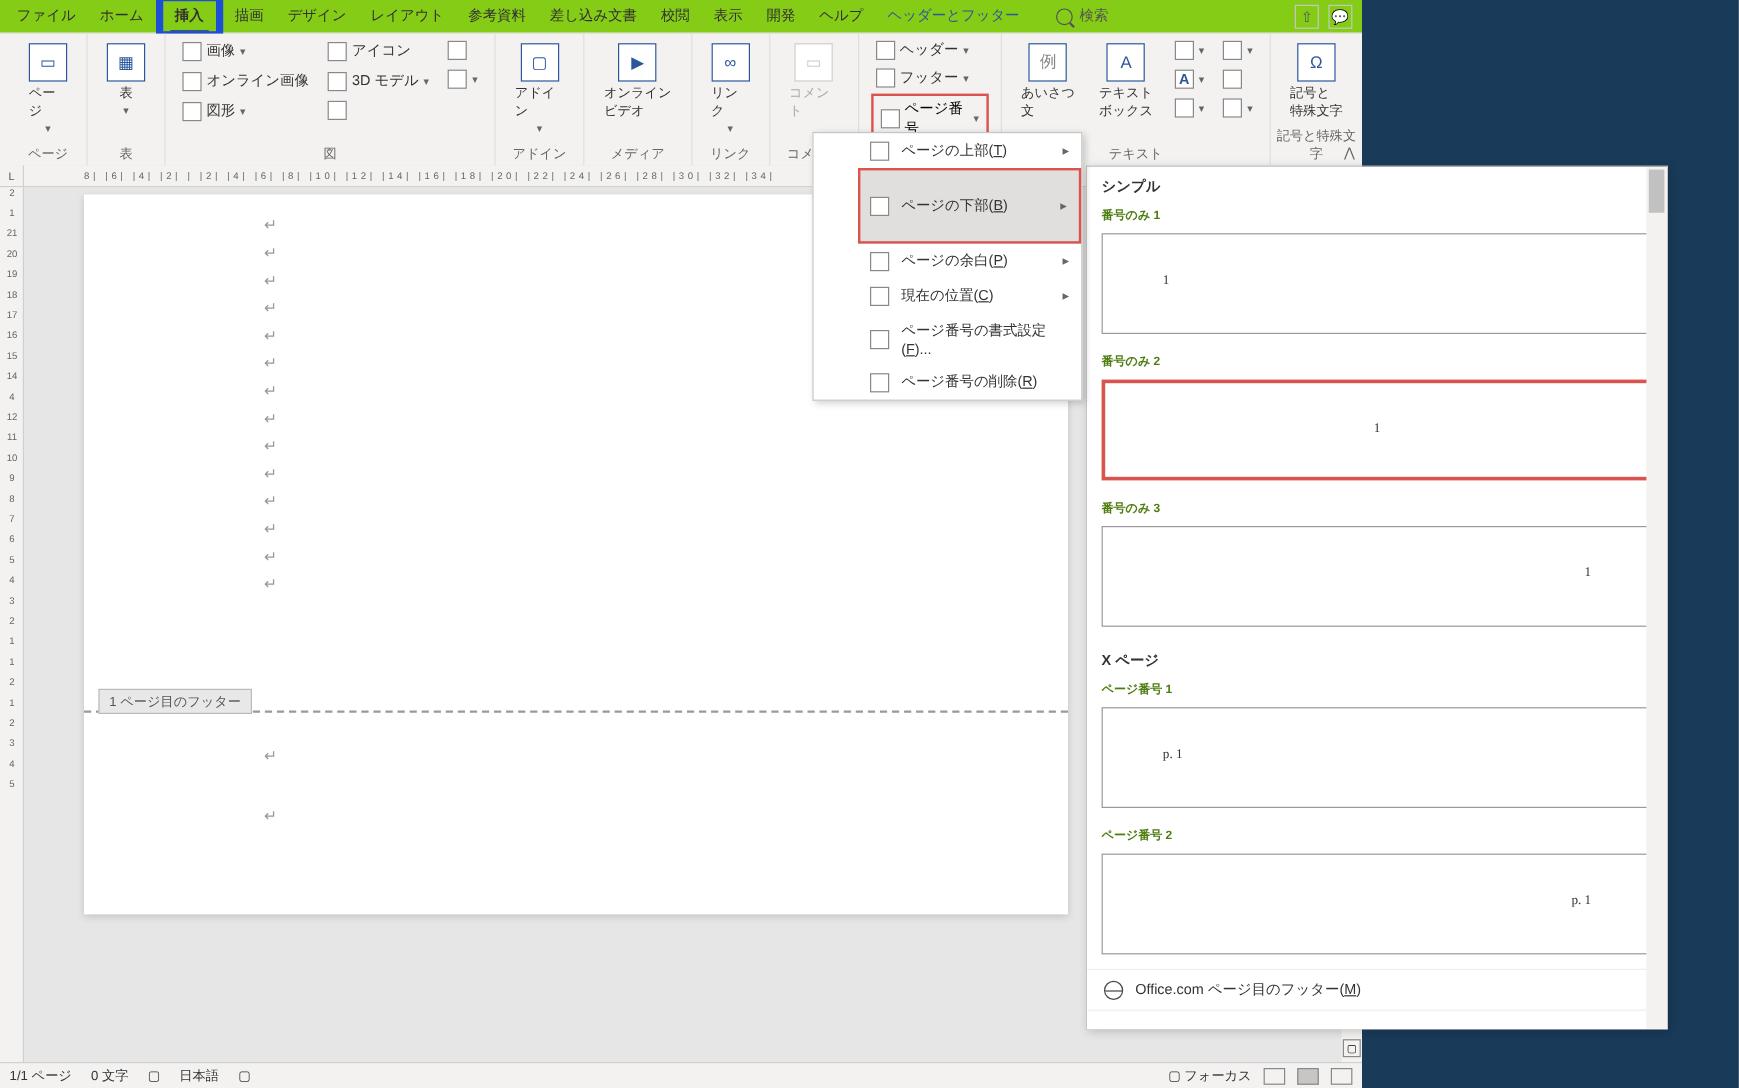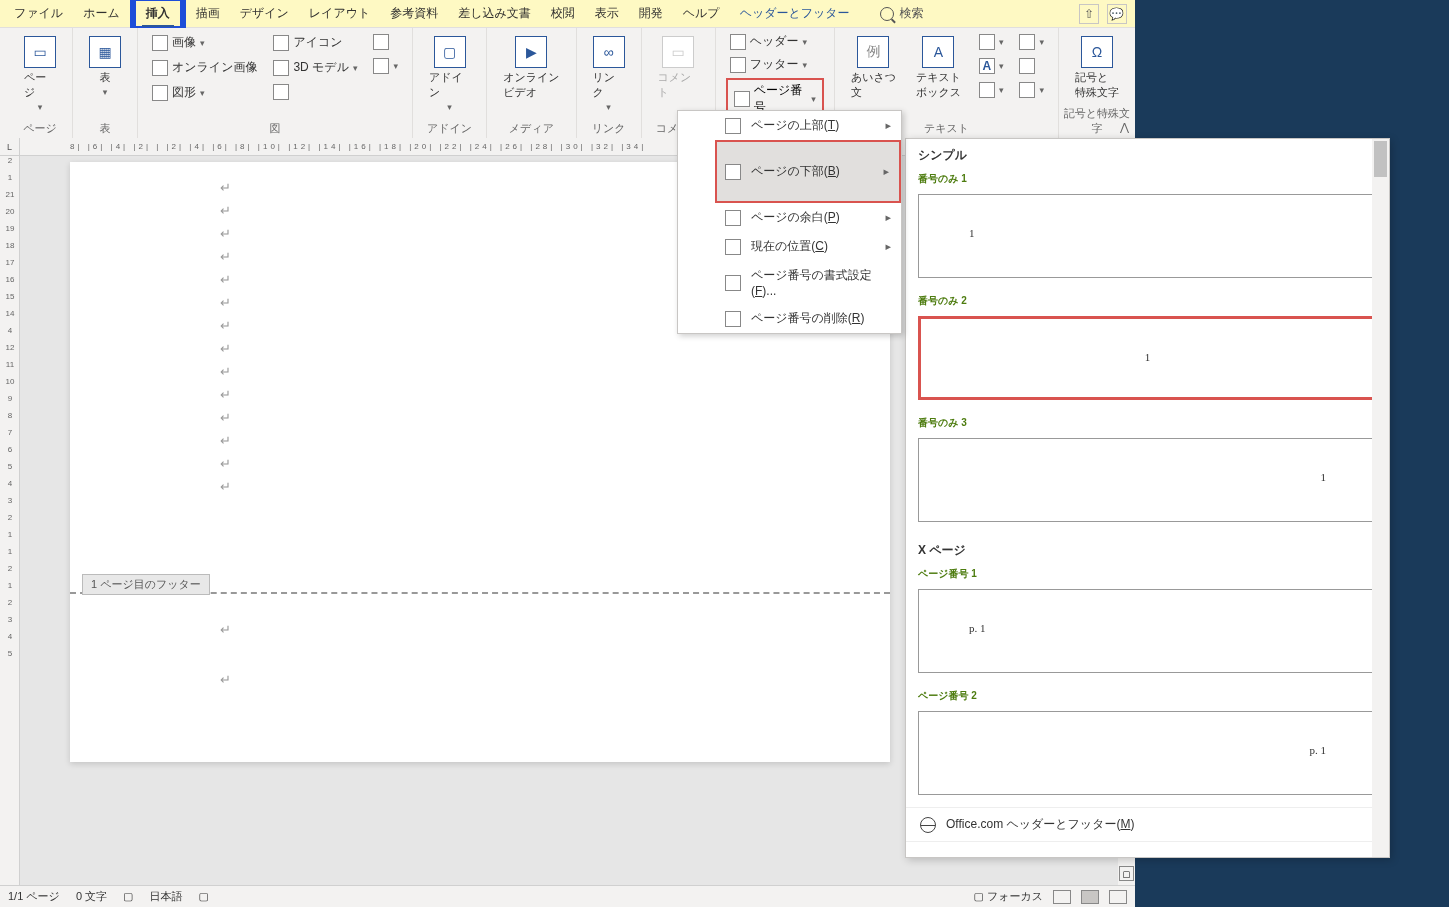--- a/index.html
+++ b/index.html
@@ -1,21 +1,21 @@
 <!DOCTYPE html>
 <html><head>
 <meta charset="utf-8">
 <style>
 * { box-sizing: border-box; margin: 0; padding: 0; font-family: "Yu Gothic UI", "Meiryo", sans-serif; }
 body { width: 1449px; height: 907px; background: #1a3a5a; overflow: hidden; position: relative; }
 
 .app-window { position: absolute; left: 0; top: 0; width: 1135px; height: 907px; background: #f3f2f1; }
 
 
-.tabs-row { height: 28px; display: flex; align-items: center; padding: 0 4px; background: #fef9c3; border-bottom: 1px solid #e1dfdd; font-size: 12px; }
+.tabs-row { height: 28px; display: flex; align-items: center; padding: 0 4px; background: #84cc16; border-bottom: 1px solid #e1dfdd; font-size: 12px; }
 .tab { padding: 4px 10px; cursor: pointer; color: #323130; }
 .tab.active { border: 6px solid #1d4ed8; font-weight: bold; position: relative; }
 .tab.active::after { content:""; position:absolute; left:6px; right:6px; bottom:-1px; height:2px; background:#2b579a; }
 .tab.contextual { color: #2b579a; }
 .search-area { margin-left: 20px; display: flex; align-items: center; gap: 6px; color: #555; }
 .search-icon { width:14px;height:14px;border:1.5px solid #555;border-radius:50%;position:relative; }
 .search-icon::after{content:"";position:absolute;width:5px;height:1.5px;background:#555;bottom:-2px;right:-3px;transform:rotate(45deg);}
 .title-icons { position:absolute; right:8px; top:4px; display:flex; gap:8px; }
 .title-icon { width:20px;height:20px;border:1px solid #c8c6c4;display:flex;align-items:center;justify-content:center;font-size:12px;color:#555; }
 
@@ -432,21 +432,21 @@
       <div class="gallery-preview">
         <div class="marker" style="left:50px;top:32px">p. 1</div>
       </div>
       <div class="gallery-item-label">ページ番号 2</div>
       <div class="gallery-preview">
         <div class="marker" style="right:50px;top:32px">p. 1</div>
       </div>
     </div>
   <div class="gallery-footer-item">
     <span class="globe-icon"></span>
-    <span><span>Office.com ヘッダーとフッター</span>(<u>M</u>)</span>
+    <span><span>Office.com ページ目のフッター</span>(<u>M</u>)</span>
     <span class="menu-arrow">▸</span>
   </div>
   <div class="gallery-footer-item disabled">
     
     
   </div>
   <div class="gallery-scroll">
       <div class="gallery-scroll-thumb"></div>
     </div>
 </div>

